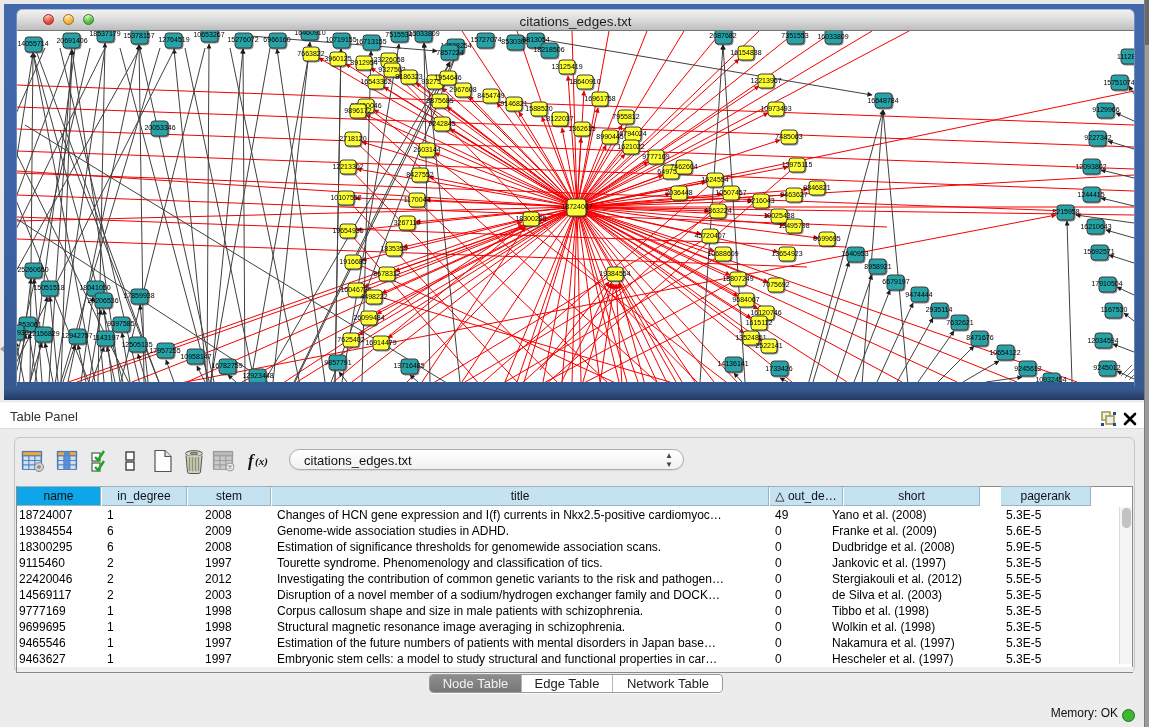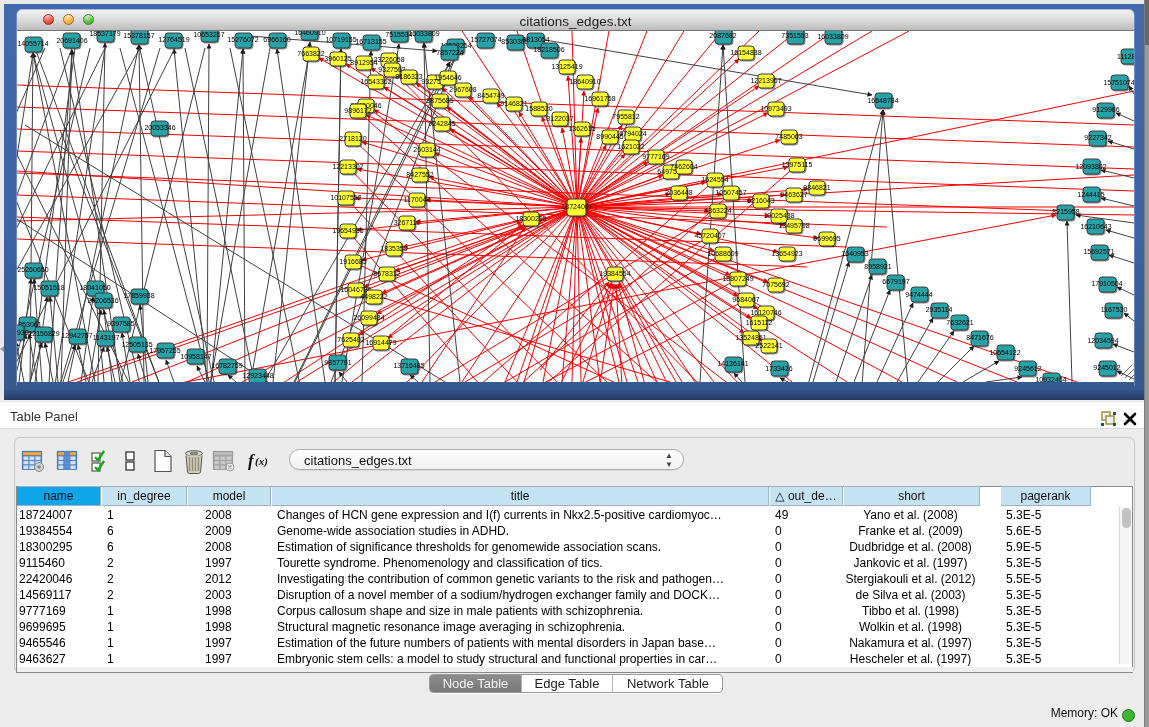--- a/index.html
+++ b/index.html
@@ -30,21 +30,21 @@
 #combo {position:absolute;left:289px;top:449px;width:395px;height:21px;border:1px solid #ababab;
   border-radius:11px;background:linear-gradient(#fff,#f0f0f0);box-shadow:0 1px 1px rgba(0,0,0,.08)}
 #combo span {position:absolute;left:14px;top:3px;font-size:13px;color:#111}
 #combo .ar {position:absolute;right:10px;top:1px;font-size:8px;color:#444;line-height:9px;text-align:center}
 #table {position:absolute;left:16px;top:486px;width:1117px;height:187px;background:#fff;
   border:1px solid #8a8a8a}
 .hc {position:absolute;top:486px;height:20px;border:1px solid #9db3c0;border-left:none;
   font-size:12px;text-align:center;line-height:19px;color:#111}
 .row {position:absolute;left:0;height:16px;width:1100px}
 .c {position:absolute;font-size:12px;color:#000;white-space:nowrap;line-height:16px}
-.cs {text-align:center}
+.cs {}
 #vsb {position:absolute;left:1119px;top:507px;width:13px;height:157px;background:#f5f5f5;border-left:1px solid #dadada}
 #vsb .th {position:absolute;left:2px;top:1px;width:9px;height:20px;border-radius:4.5px;background:#c2c2c2}
 #hsb {position:absolute;left:17px;top:667px;width:1116px;height:5px;background:#f0f0f0}
 #seg {position:absolute;left:429px;top:674px;width:294px;height:19px;border:1px solid #9a9a9a;
   border-radius:4px;background:#fff;box-shadow:0 1px 0 rgba(255,255,255,.8)}
 #seg div {position:absolute;top:0;height:100%;font-size:13px;text-align:center;line-height:18px;color:#222}
 #seg .s1 {left:0;width:91px;background:linear-gradient(#8d8d8d,#787878);color:#f2f2f2;border-radius:3px 0 0 3px}
 #seg .s2 {left:91px;width:91px;border-left:1px solid #b5b5b5}
 #seg .s3 {left:182px;width:111px;border-left:1px solid #b5b5b5}
 #mem {position:absolute;left:940px;top:706px;width:178px;text-align:right;font-size:12px;color:#111}
@@ -710,21 +710,21 @@
     <text x="2" y="17" font-family="Liberation Serif,serif" font-style="italic" font-weight="bold" font-size="17" fill="#111">f</text>
     <text x="9" y="16" font-family="Liberation Serif,serif" font-style="italic" font-weight="bold" font-size="11" fill="#111">(x)</text>
   </svg>
 <div id="combo">
     <span>citations_edges.txt</span>
     <div class="ar">▲<br>▼</div>
   </div>
 <div id="table"></div>
 <div class="hc" style="left:17px;width:84px;background:#0ea5e9">name</div>
 <div class="hc" style="left:102px;width:85px;background:#c5e2f2">in_degree</div>
-<div class="hc" style="left:188px;width:83px;background:#c5e2f2">model</div>
+<div class="hc" style="left:188px;width:83px;background:#c5e2f2">stem</div>
 <div class="hc" style="left:272px;width:497px;background:#c5e2f2">title</div>
 <div class="hc" style="left:770px;width:73px;background:#c5e2f2">△ out_de…</div>
 <div class="hc" style="left:844px;width:136px;background:#c5e2f2">short</div>
 <div class="hc" style="left:1001px;width:90px;background:#c5e2f2">pagerank</div>
 <div class="row" style="top:507px">
     <div class="c" style="left:19px">18724007</div>
     <div class="c" style="left:107px">1</div>
     <div class="c" style="left:205px">2008</div>
     <div class="c" style="left:277px">Changes of HCN gene expression and I(f) currents in Nkx2.5-positive cardiomyoc…</div>
     <div class="c" style="left:775px">49</div>

